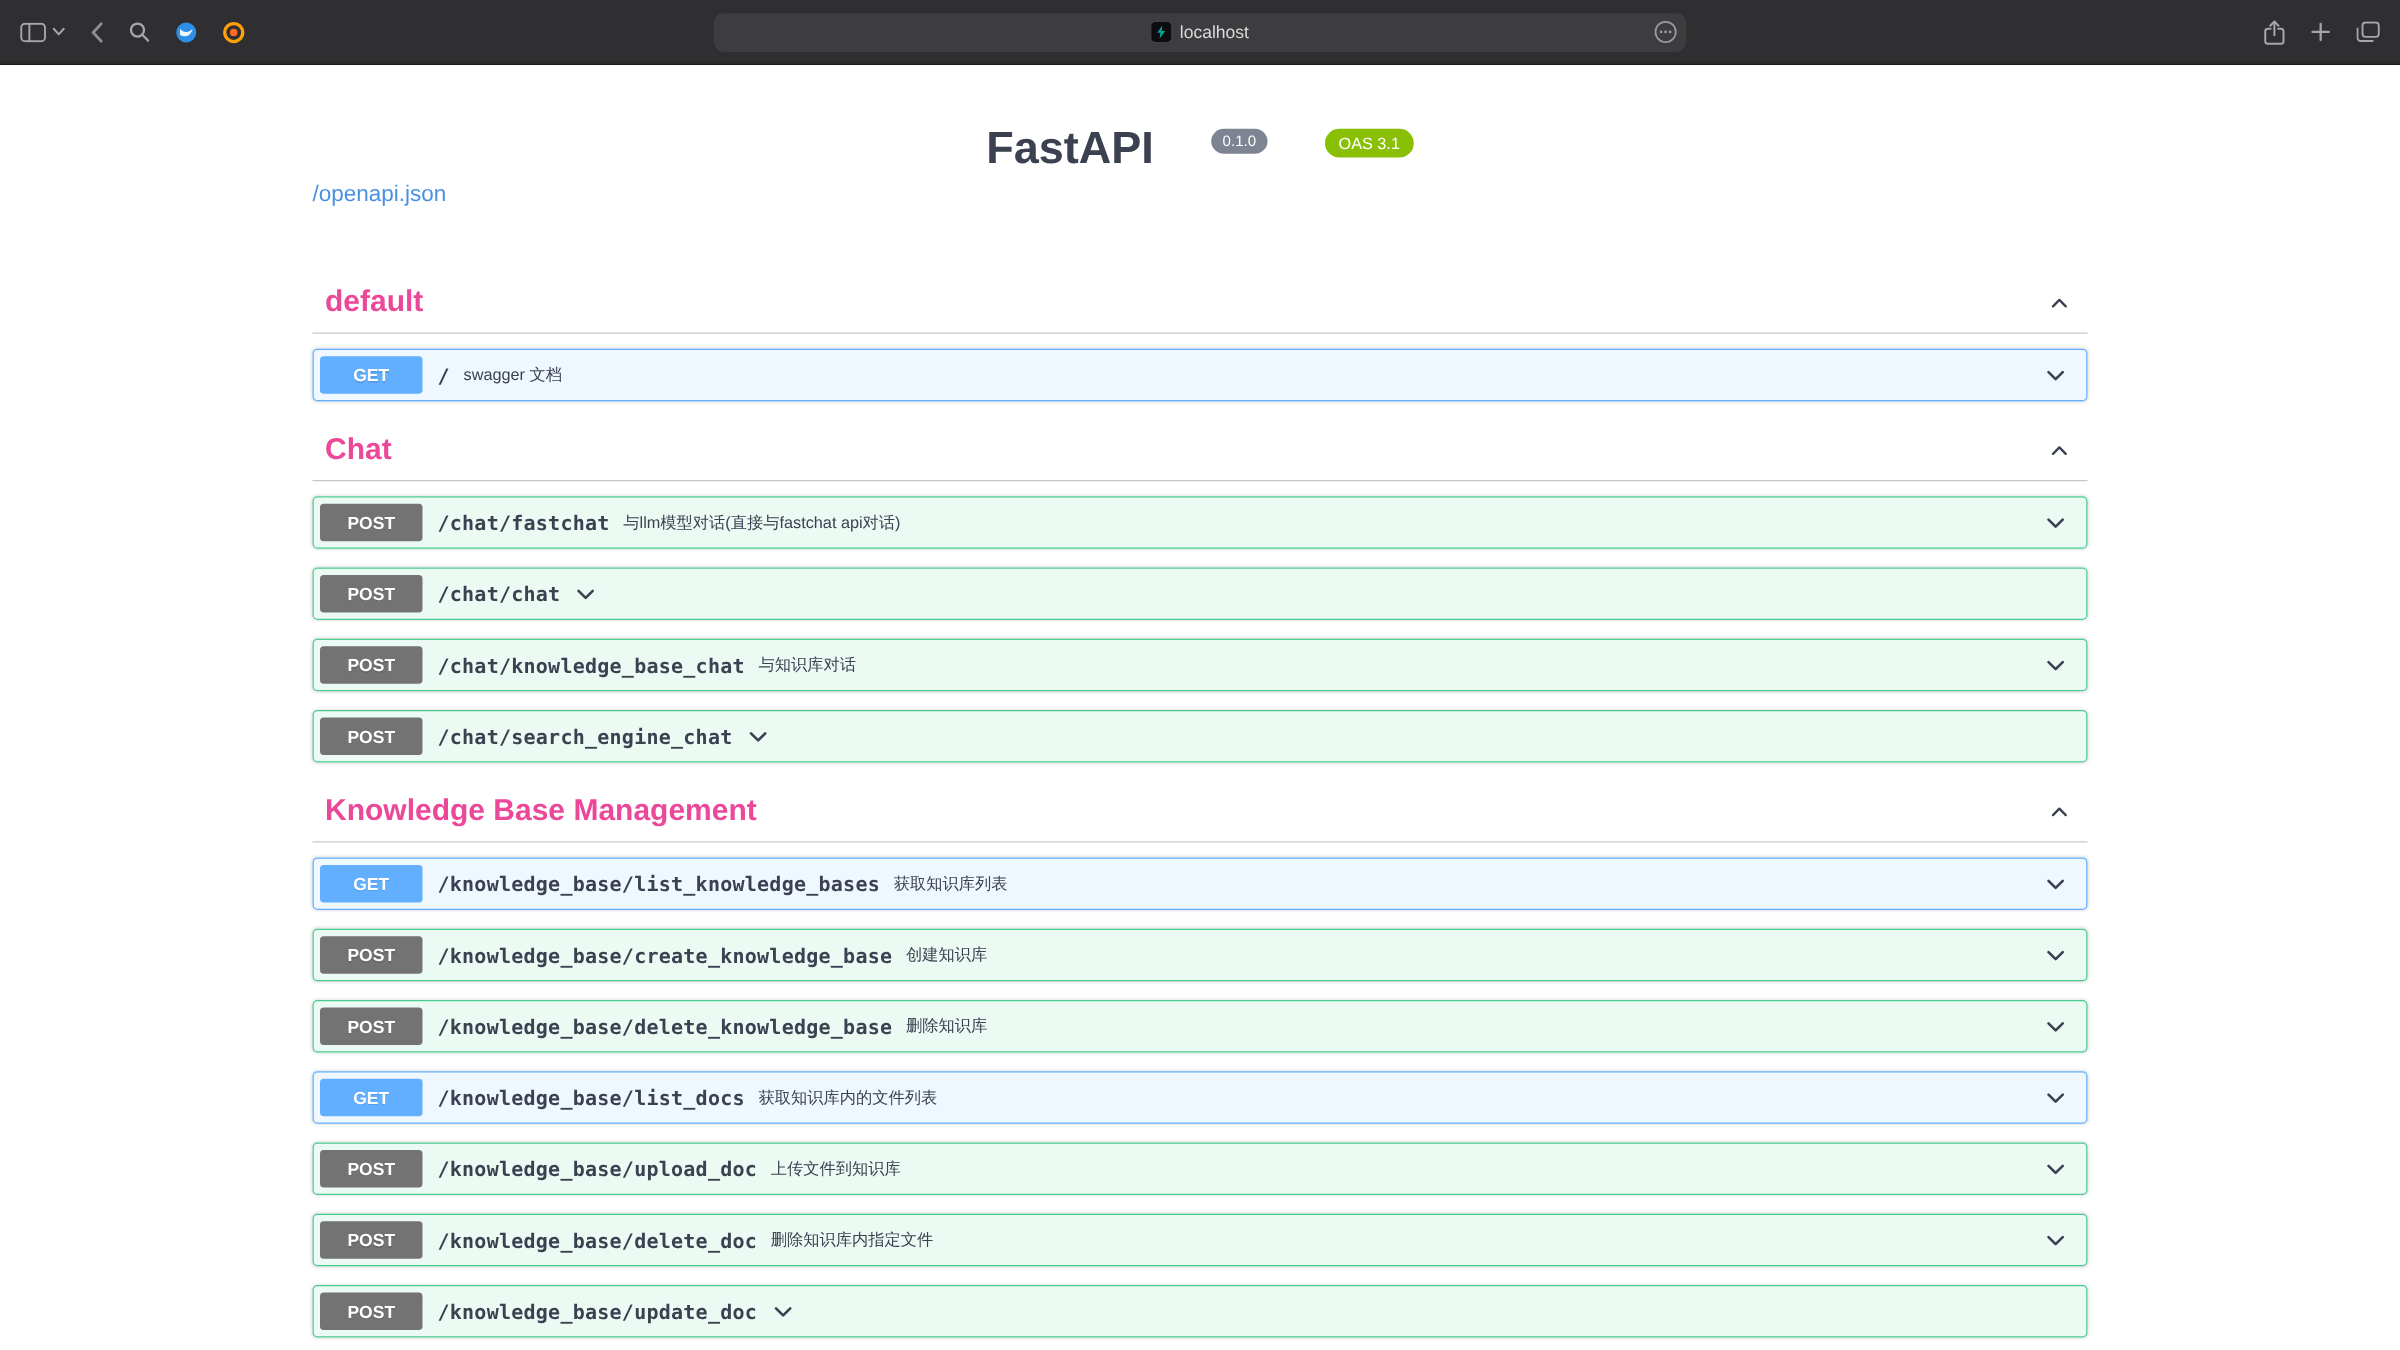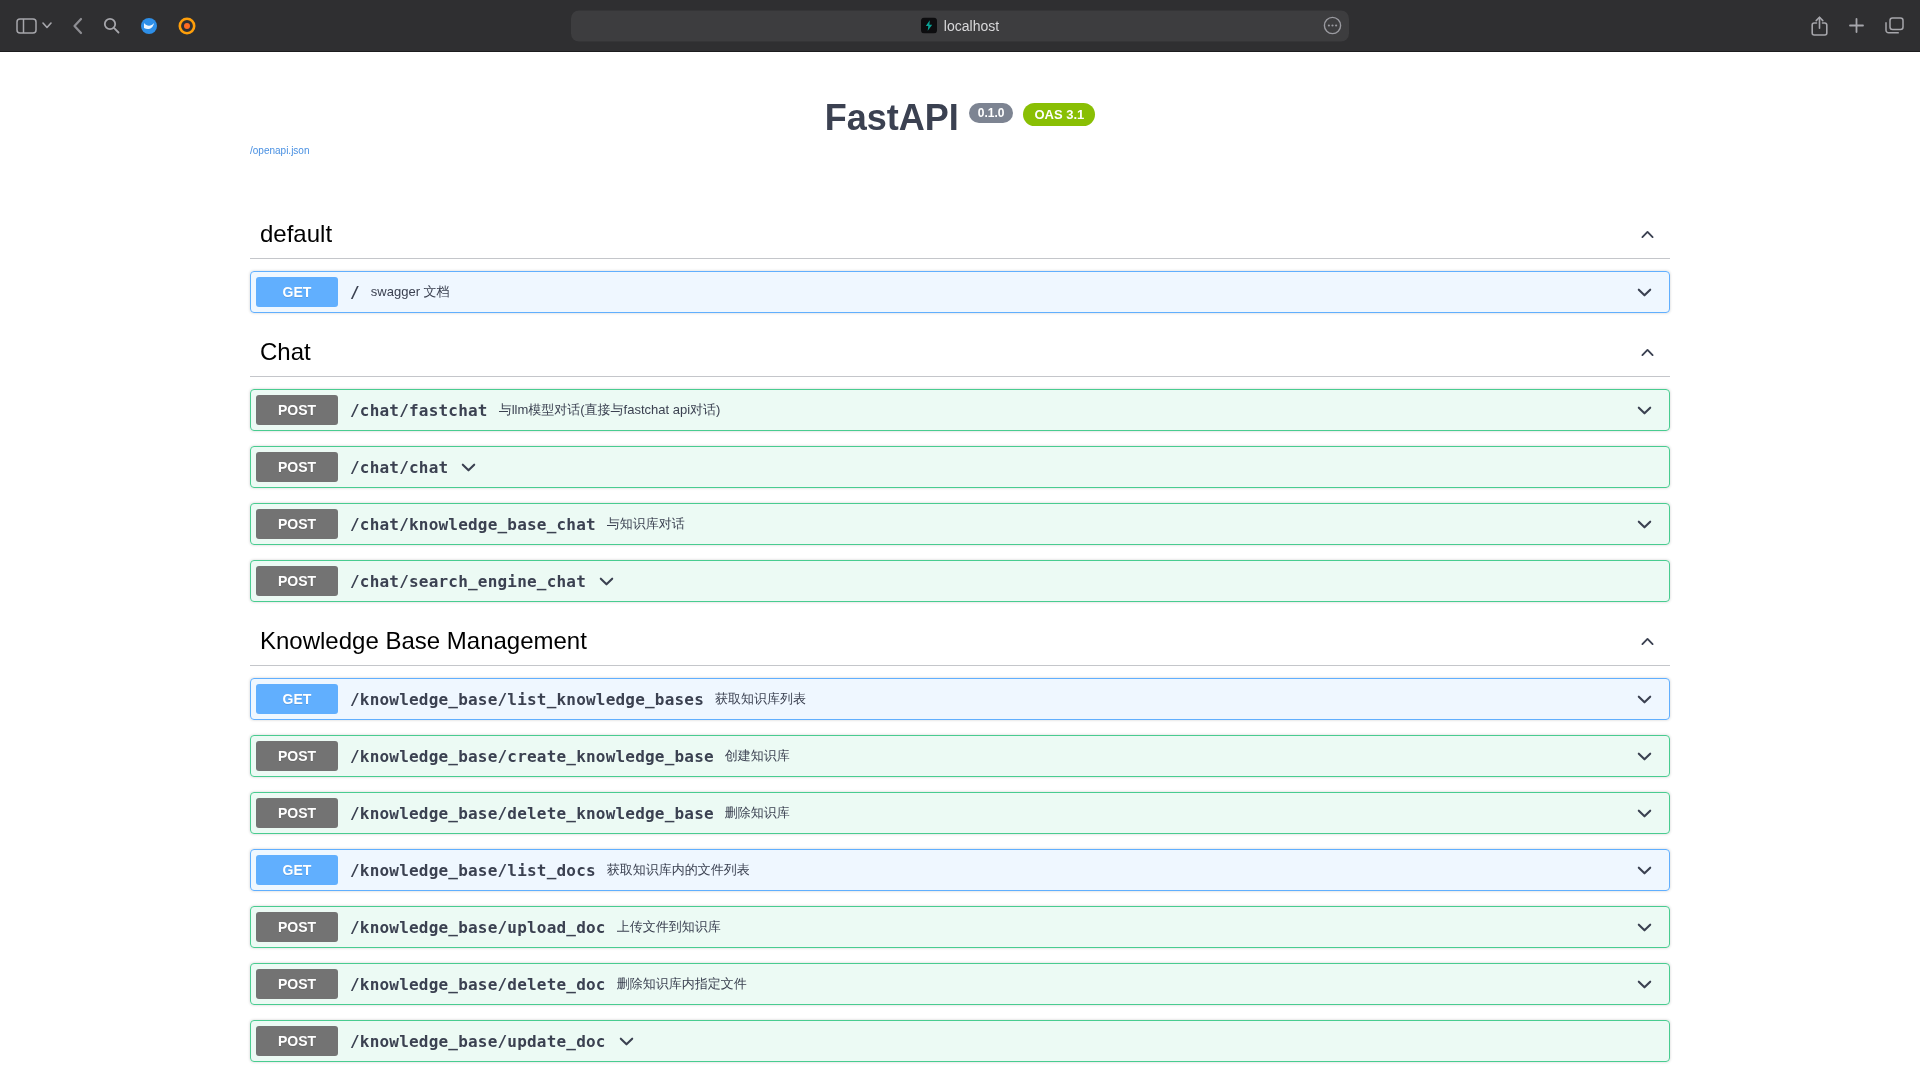--- a/index.html
+++ b/index.html
@@ -51,46 +51,47 @@
     padding: 0 20px;
   }
   .info { padding-top: 46px; margin-bottom: 52px; }
   .title-row { display: flex; align-items: flex-start; gap: 10px; justify-content: center; }
   .title-row h1 {
     font-size: 36px; line-height: 40px;
     font-weight: 700; color: #3b4151;
   }
   .badge {
     display: inline-block;
-    color: #fff; font-weight: 700;
+    color: #fff; font-weight: 400;
     border-radius: 57px;
     margin-top: 5px;
+    margin-left: 36px;
   }
   .badge.ver { background: #7d8492; font-size: 12px; padding: 3px 9px; }
   .badge.oas { background: #89bf04; font-size: 13px; padding: 4px 11px; }
   .spec-link {
     display: inline-block;
     margin-top: 7px;
     color: #4990e2;
-    font-size: 10px;
+    font-size: 18px;
     text-decoration: none;
     cursor: pointer;
   }
 
   .tag-section { margin-bottom: 0; }
   .tag-header {
     display: flex; align-items: center; justify-content: space-between;
     padding: 9px 10px;
     border-bottom: 1px solid rgba(59,65,81,.3);
     margin-bottom: 12px;
     cursor: pointer;
   }
   .tag-header h3 {
     font-size: 24px; line-height: 30px;
-    font-weight: 400; color: #000000;
+    font-weight: 700; color: #ec4899;
   }
   .icon-btn { background: none; border: none; line-height: 0; cursor: pointer; padding: 4px; }
 
   .opblock {
     display: flex; align-items: center;
     border-radius: 4px;
     border: 1px solid;
     margin-bottom: 15px;
     padding: 5px;
     box-shadow: 0 0 3px rgba(0,0,0,.19);

